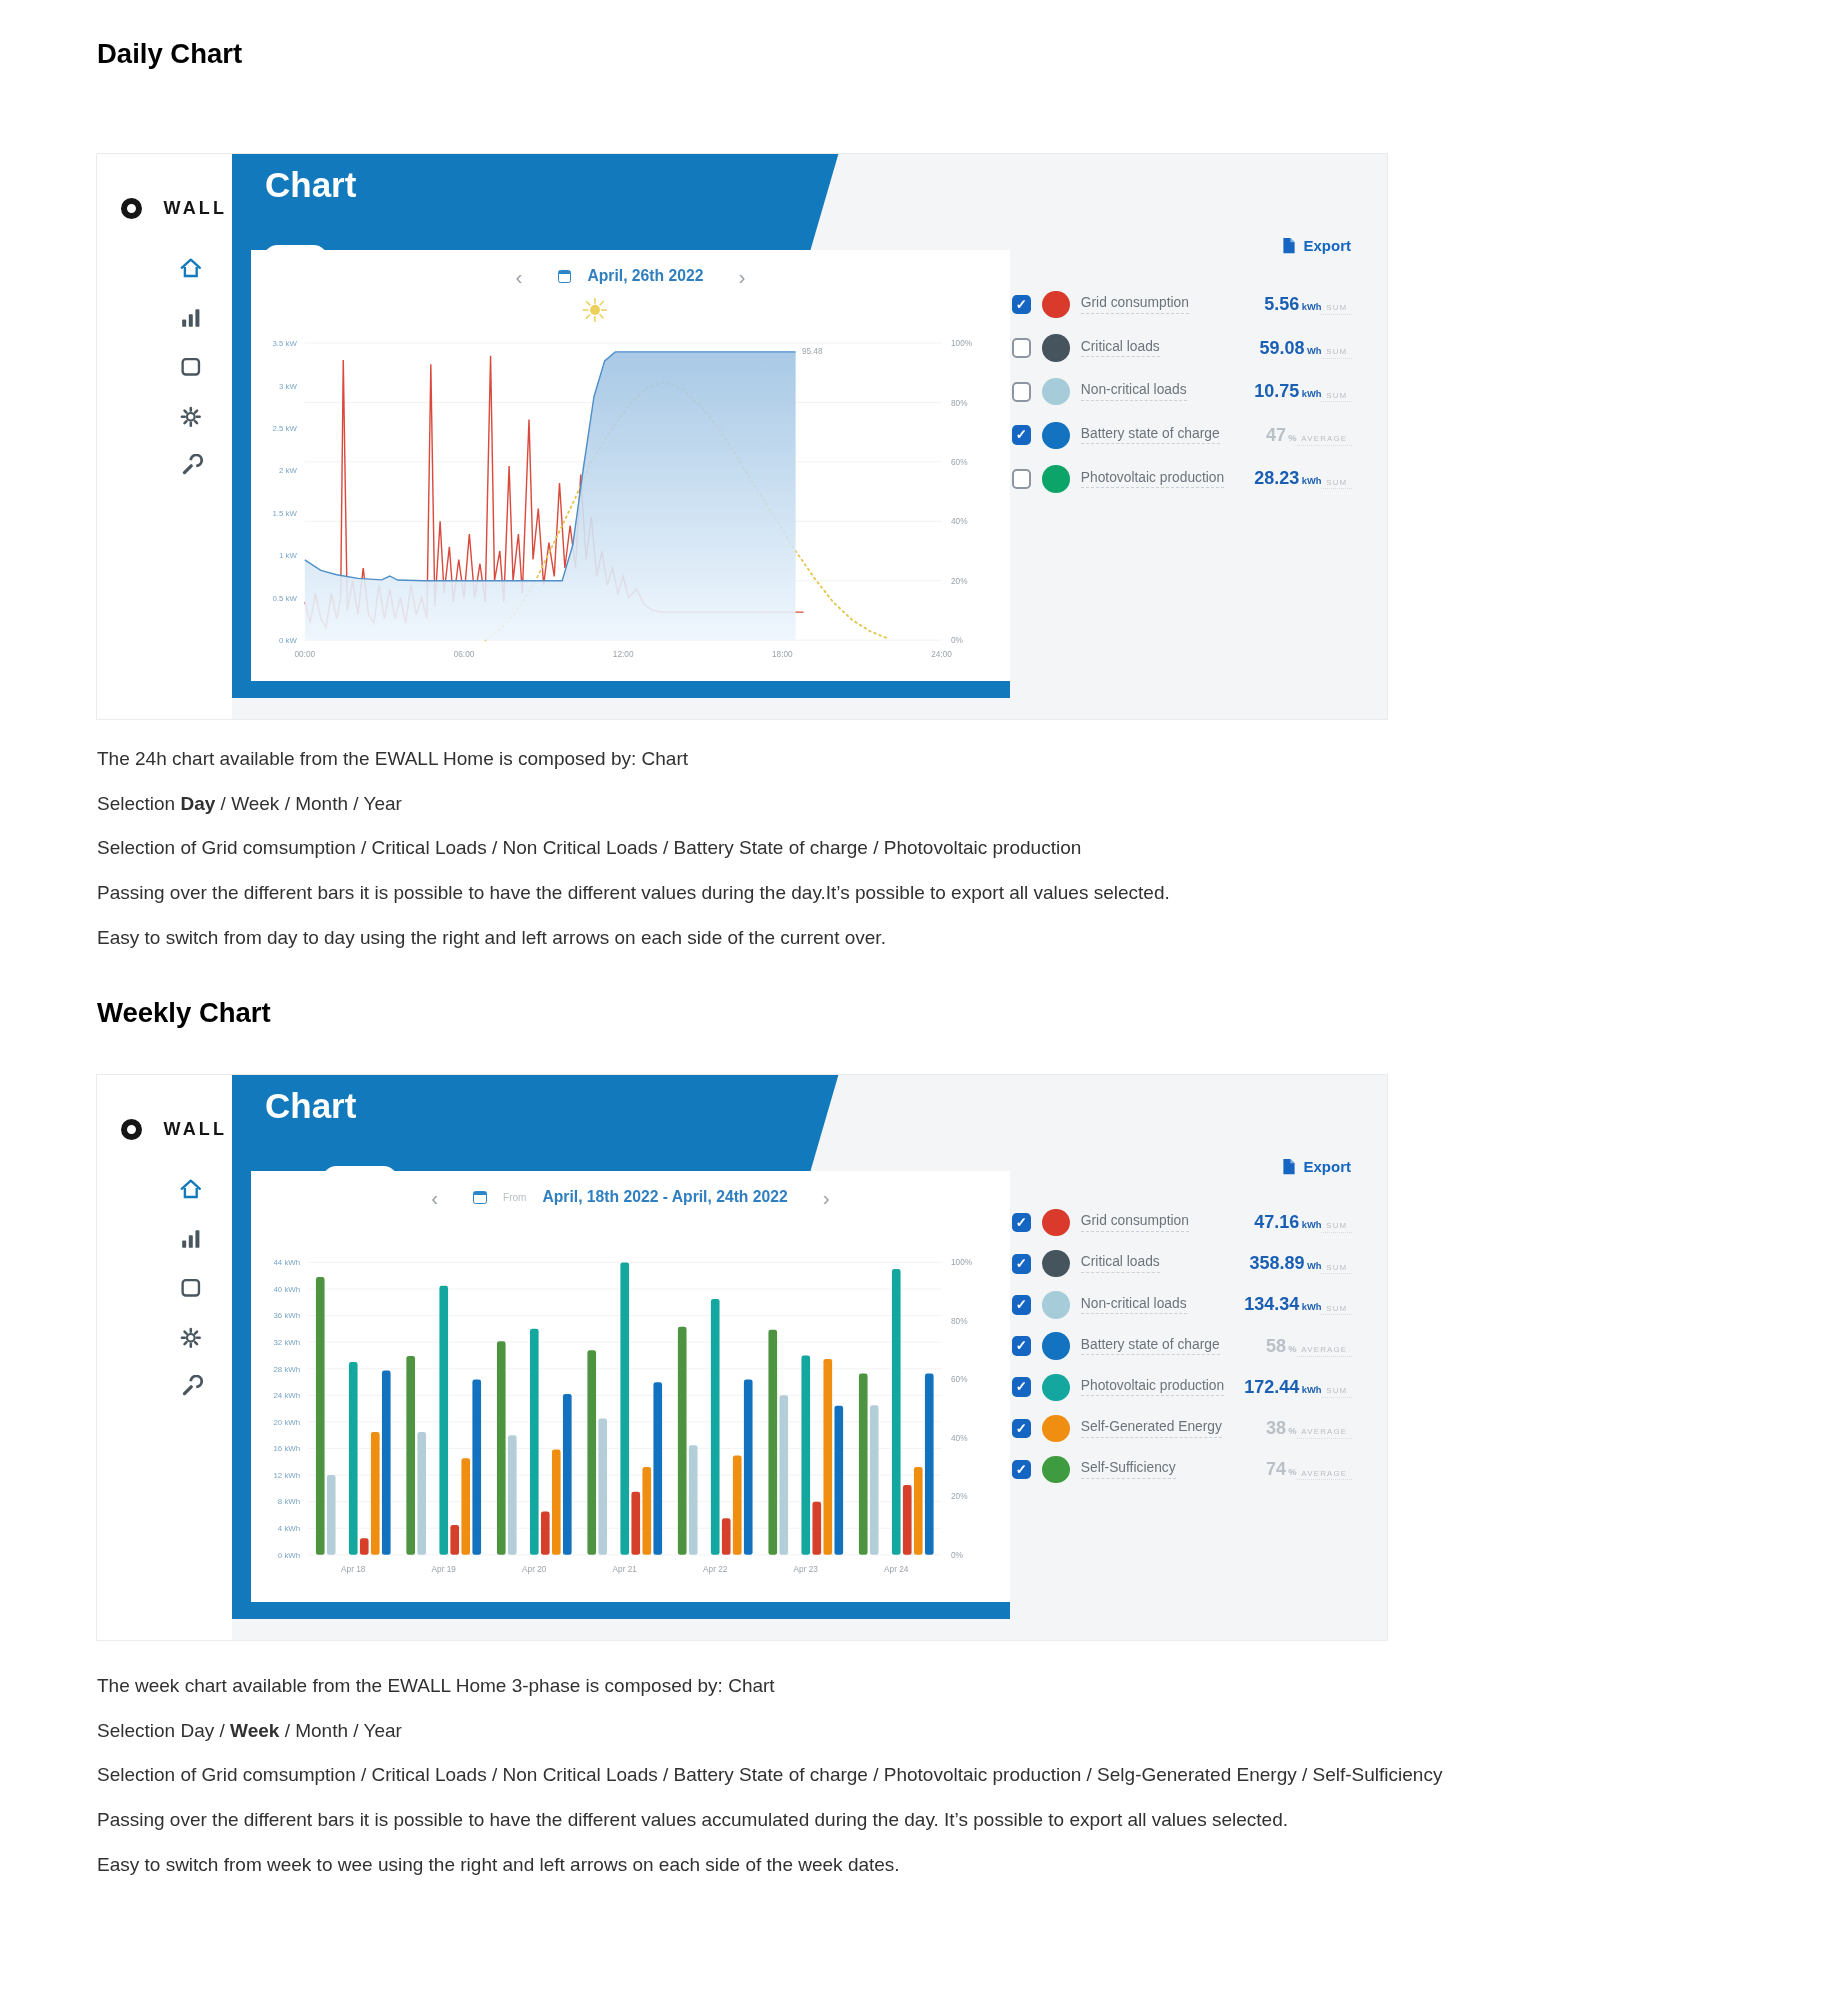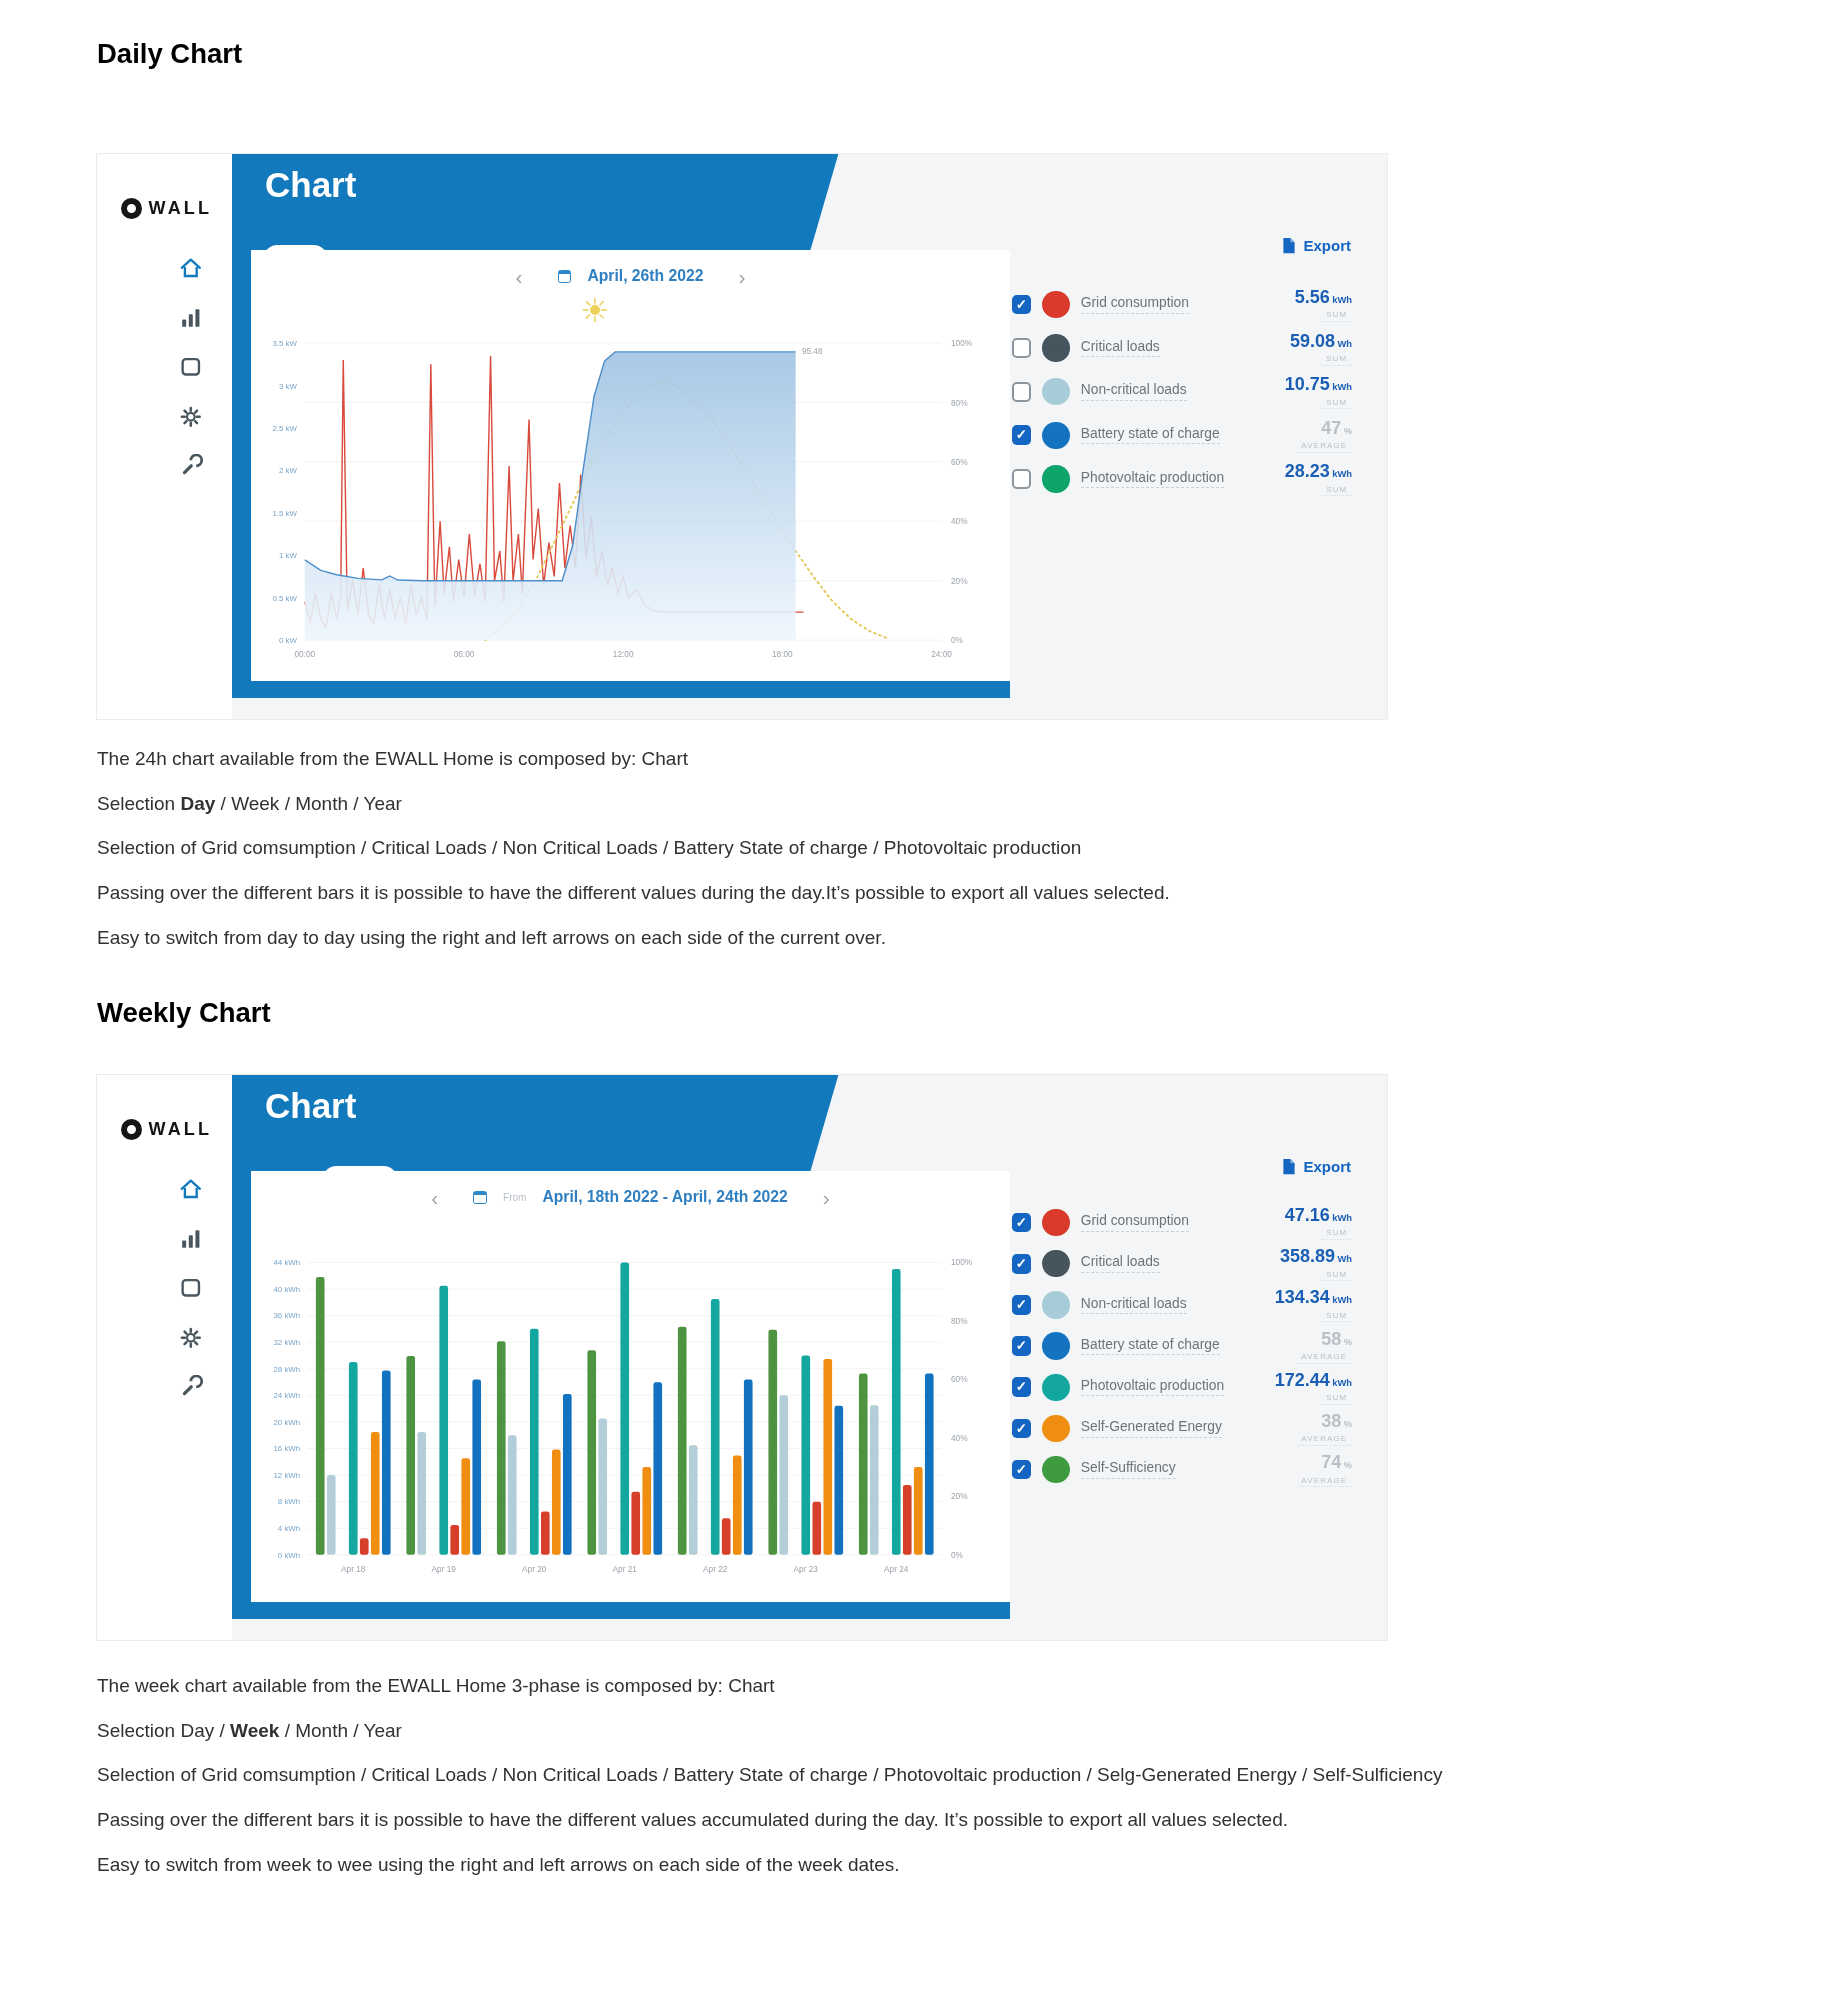--- a/index.html
+++ b/index.html
@@ -13,21 +13,21 @@
   #dailyCopy{top:744px;}
   #weeklyCopy{top:1671px;}
   .copy p{margin:0 0 15.7px 0;}
 
   
   .app{position:absolute;width:1290px;height:565px;background:#f4f5f6;overflow:hidden;box-shadow:0 0 0 0.8px #e6e6e6;}
   #dailyApp{left:97px;top:154px;}
   #weeklyApp{left:97px;top:1075px;}
 
   .sidebar{position:absolute;left:0;top:0;width:135px;height:100%;background:#fff;}
-  .brand{position:absolute;left:23.6px;top:44px;display:flex;align-items:flex-start;gap:7px;}
+  .brand{position:absolute;left:23.6px;top:44px;display:flex;align-items:flex-start;gap:22px;}
   .donut{width:21px;height:21px;border-radius:50%;border:6.3px solid #161616;box-sizing:border-box;background:#fff;}
   .wordmark{font-size:18px;font-weight:800;letter-spacing:3.1px;color:#141414;}
   .side-icons{position:absolute;left:39px;top:102px;width:110px;display:flex;flex-direction:column;align-items:center;gap:26px;}
   .sicon{width:23.6px;height:23.6px;display:block;cursor:pointer;}
   .sicon svg{width:23.6px;height:23.6px;display:block;}
 
   .appbar{position:absolute;left:135px;top:0;width:1155px;height:167px;background:#1279bd;clip-path:polygon(0 0,52.5% 0,48.3% 100%,0 100%);}
   .apptitle{position:absolute;left:33px;top:11px;font-size:35px;font-weight:bold;color:#fff;}
   .tabs{position:absolute;left:31px;top:91px;display:flex;gap:9.4px;align-items:center;}
   .tab{font-size:13.4px;font-weight:bold;color:#d9ebf8;padding:7px 12.6px;border-radius:17.3px;cursor:pointer;}
@@ -51,21 +51,21 @@
   .export svg{width:14px;height:17.3px;display:block;}
   .lrows{position:absolute;left:1.6px;top:135px;right:0;display:flex;flex-direction:column;}
   .lrows.seven{top:132px;}
   .lrow{display:flex;align-items:center;gap:11px;height:31px;margin-bottom:12.6px;padding-right:35px;}
   .lrows.seven .lrow{margin-bottom:10.2px;}
   .cb{width:19.7px;height:19.7px;border-radius:4.7px;flex:none;box-sizing:border-box;cursor:pointer;}
   .cb.checked{background:#1566c2;color:#fff;font-size:13.4px;line-height:19.7px;text-align:center;font-weight:bold;}
   .cb.un{background:#fff;border:2.4px solid #8d969e;}
   .dot{width:27.5px;height:27.5px;border-radius:50%;flex:none;}
   .llabel{font-size:13.8px;color:#6b747c;border-bottom:1.6px dashed #ccd1d6;padding-bottom:2.4px;cursor:pointer;}
-  .lval{margin-left:auto;display:flex;flex-direction:column;align-items:flex-end;}
+  .lval{margin-left:auto;display:flex;align-items:flex-end;}
   .lval .v{font-size:18px;font-weight:bold;color:#1b5fb4;}
   .lval .u{font-size:9.4px;font-weight:bold;color:#1b5fb4;margin-left:2.4px;}
   .lval.muted .v,.lval.muted .u{color:#b9c0c7;}
   .lval .vrow{display:flex;align-items:baseline;}
   .lval .agg{font-size:7.9px;color:#b9bfc5;letter-spacing:1.2px;margin-top:2.4px;border-bottom:1.6px dotted #d9dde1;padding:0 4.7px 1.6px;}
 </style>
 </head>
 <body>
 
 <main id="page">

